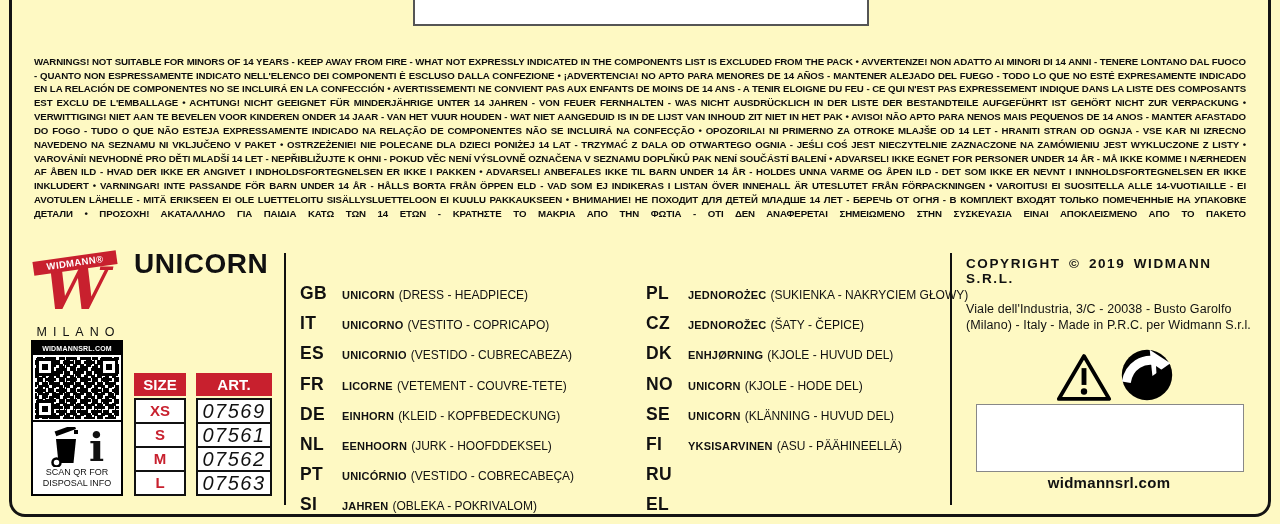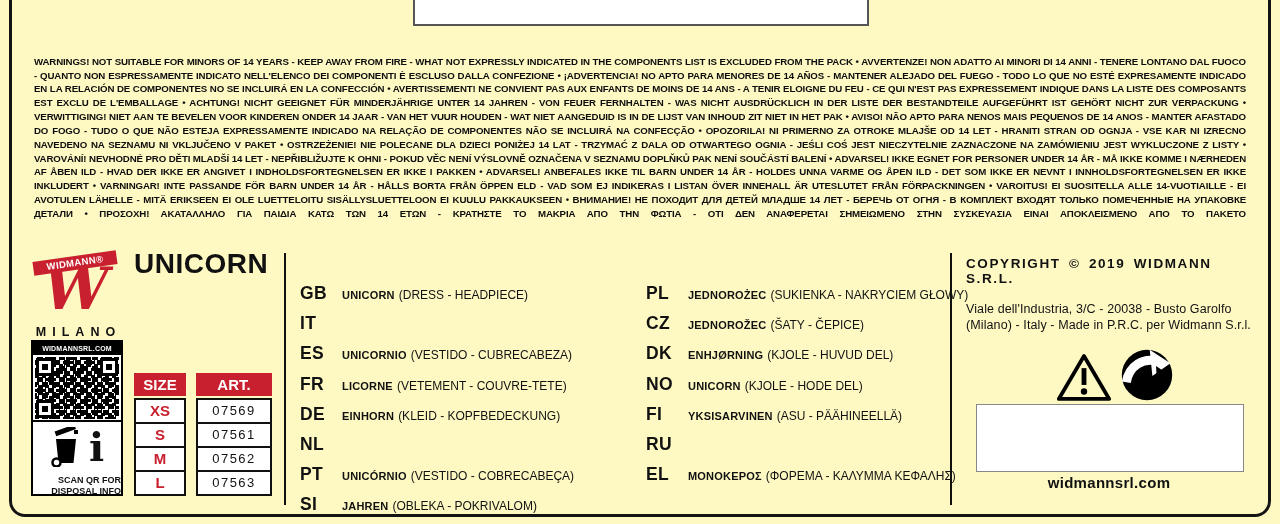--- a/index.html
+++ b/index.html
@@ -15,50 +15,50 @@
 
   
   .brand-col{position:absolute;left:28px;top:248px;width:96px;text-align:center;}
   .emblem{position:relative;width:90px;height:76px;margin:0 auto;}
   .emblem-w{position:absolute;left:0;top:8px;width:90px;text-align:center;
          font-family:"DejaVu Serif",serif;font-style:italic;font-weight:bold;
          font-size:58px;line-height:66px;color:#c8202e;}
   .emblem-banner{position:absolute;left:2px;top:8px;width:84px;height:14px;background:#c8202e;
          transform:rotate(-8deg);color:#fff;font-size:9.5px;font-weight:bold;
          line-height:14px;text-align:center;letter-spacing:.4px;}
-  .brand-city{margin-top:1px;font-size:12.5px;font-weight:bold;letter-spacing:6px;margin-left:5px;}
+  .brand-city{margin-top:1px;font-size:12.5px;font-weight:normal;letter-spacing:6px;margin-left:5px;}
   .brand-tagline{font-family:"Liberation Serif",serif;font-style:italic;font-weight:bold;
          font-size:14px;margin-top:0;}
   .qr-block{position:absolute;left:31px;top:340px;width:88px;border:2px solid #000;background:#fff;}
   .qr-header{background:#000;color:#fff;font-size:7px;font-weight:bold;text-align:center;
          line-height:13px;letter-spacing:.2px;}
   .qr-body{position:relative;height:62px;margin:2px;
          background:repeating-conic-gradient(#000 0% 25%, #fff 0% 50%) 0 0/7px 7px,
                     repeating-conic-gradient(#000 0% 25%, #fff 0% 50%) 2px 3px/11px 11px;
          background-blend-mode:multiply;}
   .finder{position:absolute;width:12px;height:12px;border:3px solid #000;background:#fff;}
   .finder::after{content:"";position:absolute;left:3px;top:3px;width:6px;height:6px;background:#000;}
   .finder.tl{left:1px;top:1px;} .finder.tr{right:1px;top:1px;} .finder.bl{left:1px;bottom:1px;}
   .disposal-box{position:absolute;left:31px;top:420px;width:88px;height:72px;
          border:2px solid #000;background:#fff;}
   .disposal-icons{display:flex;align-items:flex-end;justify-content:center;gap:7px;height:42px;padding-top:3px;}
   .info-i{font-family:"DejaVu Serif",serif;font-weight:bold;font-size:40px;line-height:40px;}
-  .disposal-caption{font-size:9px;font-weight:bold;line-height:10.5px;text-align:right;margin-top:8px;}
+  .disposal-caption{font-size:9px;font-weight:normal;line-height:10.5px;text-align:center;margin-top:0;}
 
   
   .product-title{position:absolute;left:134px;top:248px;font-size:28px;font-weight:bold;
          letter-spacing:.5px;}
   .size-table{position:absolute;left:134px;top:373px;border-radius:11px;}
   .size-grid{display:grid;grid-template-columns:52px 76px;column-gap:10px;}
   .size-head{background:#c8202e;color:#fff;font-weight:bold;font-size:15px;text-align:center;
          line-height:23px;height:23px;margin-bottom:4px;}
   .size-cell{border:2px solid #111;height:22px;line-height:22px;text-align:center;
          font-weight:bold;background:#fff;margin-top:-2px;}
   .size-cell.size{color:#c8202e;font-size:15px;}
-  .size-cell.art{color:#111;font-size:13px;letter-spacing:1.5px;font-weight:normal;}
+  .size-cell.art{color:#111;font-size:20px;letter-spacing:1.5px;font-weight:normal;font-style:italic;}
 
   
   .vdivider{position:absolute;top:253px;height:252px;width:2px;background:#111;}
   .lang-col{position:absolute;top:256px;margin-top:27px;}
   .lang-row{display:flex;align-items:baseline;height:18px;margin-bottom:12.2px;white-space:nowrap;}
   .lang-code{flex:0 0 42px;font-size:17.5px;font-weight:bold;letter-spacing:.3px;}
   .lang-name{font-size:11px;font-weight:bold;letter-spacing:.2px;}
   .lang-detail{font-size:12px;font-weight:normal;margin-left:4px;}
 
   
@@ -133,35 +133,37 @@
   <div class="vdivider" style="left:284px"></div>
   <div class="vdivider" style="left:950px"></div>
 
   <div class="lang-col" style="left:300px">
     <div class="lang-row">
         <span class="lang-code">GB</span>
         <span><b class="lang-name">UNICORN</b><span class="lang-detail">(DRESS - HEADPIECE)</span></span>
       </div>
     <div class="lang-row">
         <span class="lang-code">IT</span>
+        <span><b class="lang-name">UNICORNO</b><span class="lang-detail">(VESTITO - COPRICAPO)</span></span>
       </div>
     <div class="lang-row">
         <span class="lang-code">ES</span>
         <span><b class="lang-name">UNICORNIO</b><span class="lang-detail">(VESTIDO - CUBRECABEZA)</span></span>
       </div>
     <div class="lang-row">
         <span class="lang-code">FR</span>
         <span><b class="lang-name">LICORNE</b><span class="lang-detail">(VETEMENT - COUVRE-TETE)</span></span>
       </div>
     <div class="lang-row">
         <span class="lang-code">DE</span>
         <span><b class="lang-name">EINHORN</b><span class="lang-detail">(KLEID - KOPFBEDECKUNG)</span></span>
       </div>
     <div class="lang-row">
         <span class="lang-code">NL</span>
+        <span><b class="lang-name">EENHOORN</b><span class="lang-detail">(JURK - HOOFDDEKSEL)</span></span>
       </div>
     <div class="lang-row">
         <span class="lang-code">PT</span>
         <span><b class="lang-name">UNICÓRNIO</b><span class="lang-detail">(VESTIDO - COBRECABEÇA)</span></span>
       </div>
     <div class="lang-row">
         <span class="lang-code">SI</span>
         <span><b class="lang-name">JAHREN</b><span class="lang-detail">(OBLEKA - POKRIVALOM)</span></span>
       </div>
   </div>
@@ -177,29 +179,32 @@
       </div>
     <div class="lang-row">
         <span class="lang-code">DK</span>
         <span><b class="lang-name">ENHJØRNING</b><span class="lang-detail">(KJOLE - HUVUD DEL)</span></span>
       </div>
     <div class="lang-row">
         <span class="lang-code">NO</span>
         <span><b class="lang-name">UNICORN</b><span class="lang-detail">(KJOLE - HODE DEL)</span></span>
       </div>
     <div class="lang-row">
+        <span class="lang-code">SE</span>
+        <span><b class="lang-name">UNICORN</b><span class="lang-detail">(KLÄNNING - HUVUD DEL)</span></span>
+      </div>
+    <div class="lang-row">
         <span class="lang-code">FI</span>
         <span><b class="lang-name">YKSISARVINEN</b><span class="lang-detail">(ASU - PÄÄHINEELLÄ)</span></span>
       </div>
     <div class="lang-row">
         <span class="lang-code">RU</span>
       </div>
     <div class="lang-row">
         <span class="lang-code">EL</span>
-        <span><b class="lang-name">ΜΟΝΟΚΕΡΟΣ</b><span class="lang-detail">(ΦΟΡΕΜΑ - ΚΑΛΥΜΜΑ ΚΕΦΑΛΗΣ)</span></span>
       </div>
   </div>
 
   <div class="copy-col">
     <div class="copy-line1">COPYRIGHT © 2019 WIDMANN S.R.L.</div>
     <div class="copy-line2">Viale dell'Industria, 3/C - 20038 - Busto Garolfo</div>
     <div class="copy-line3">(Milano) - Italy - Made in P.R.C. per Widmann S.r.l.</div>
   </div>
 
   <div class="icon-row">

